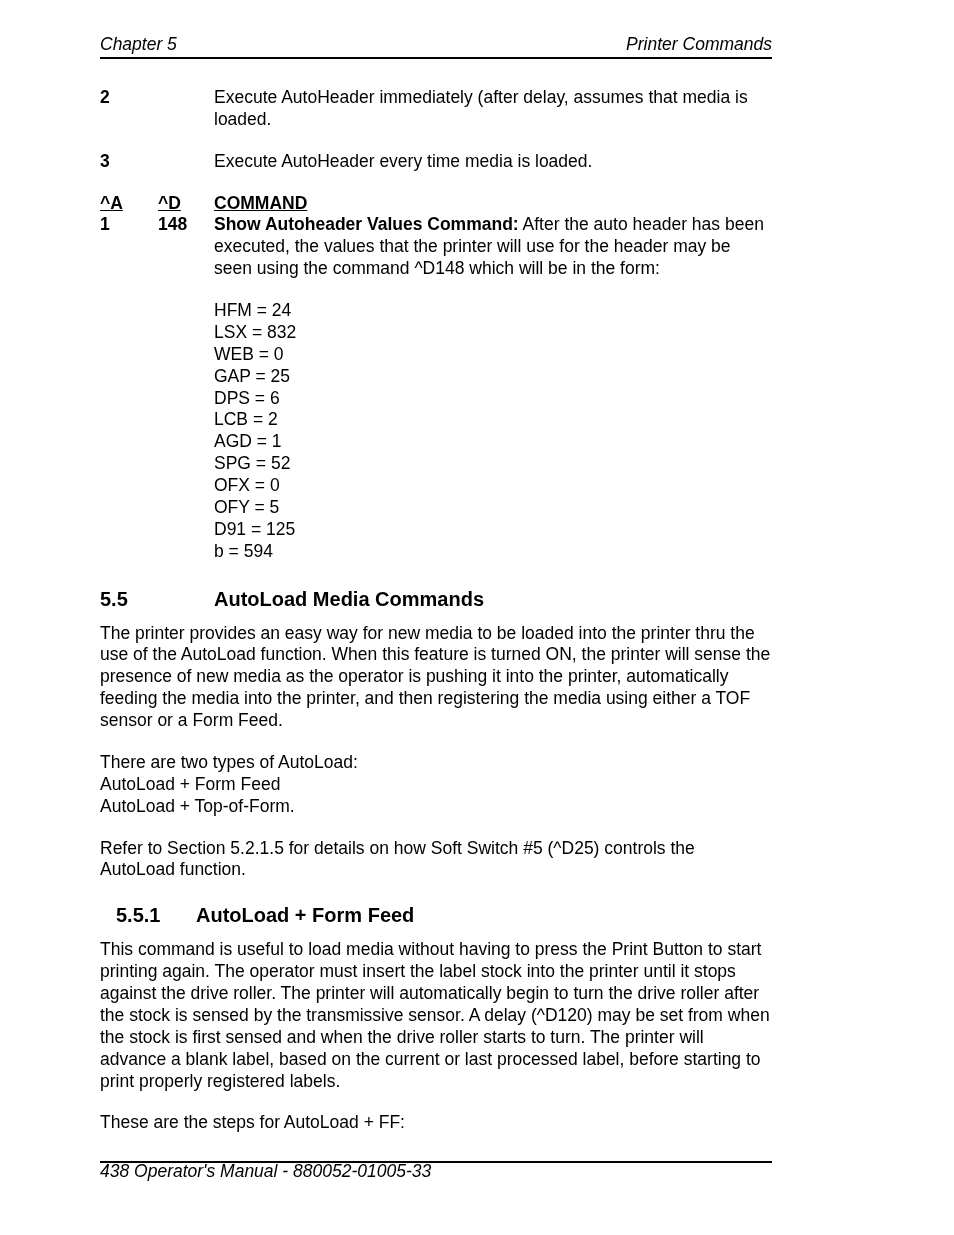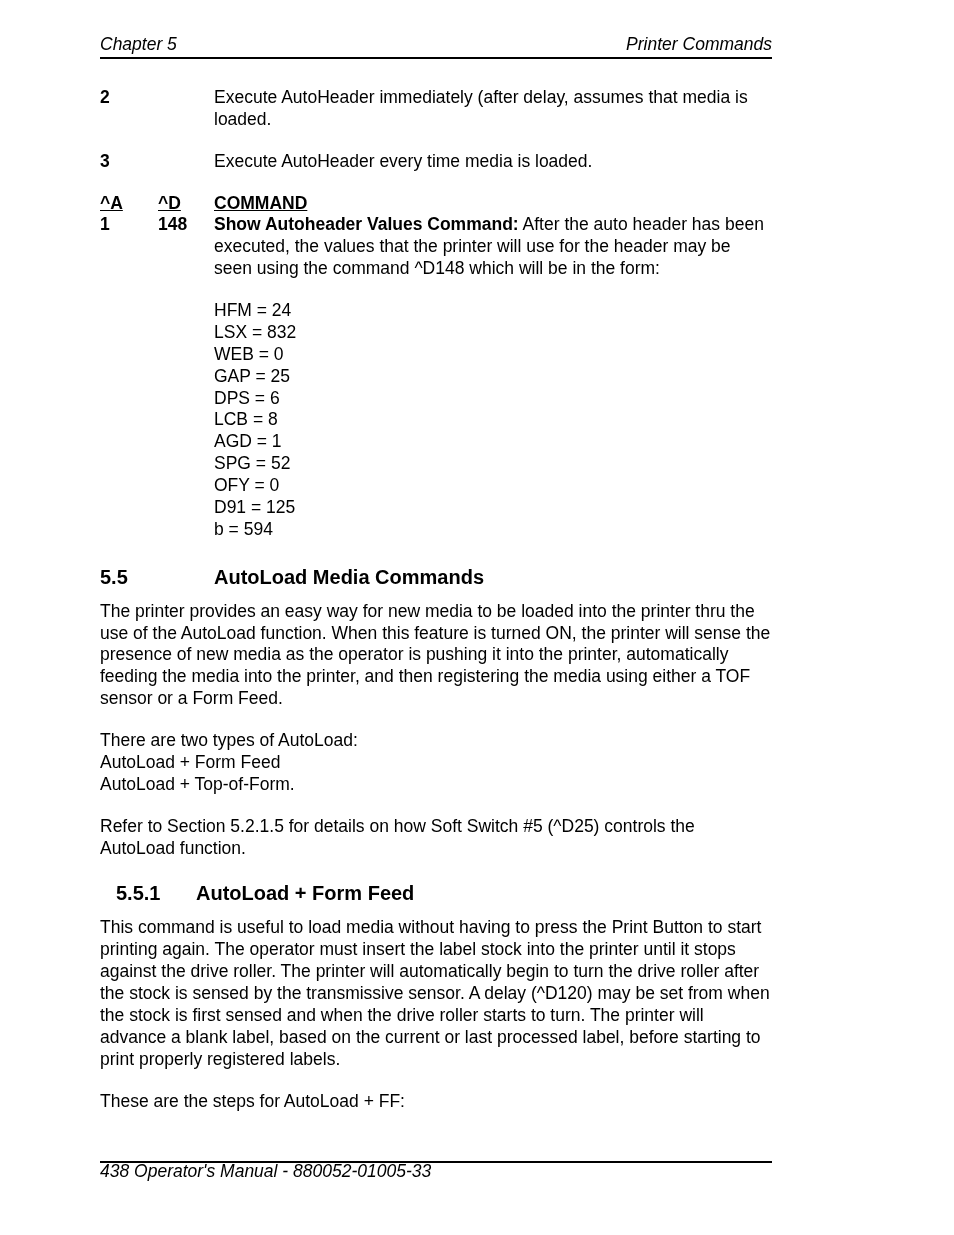--- a/index.html
+++ b/index.html
@@ -149,24 +149,25 @@
         </div>
       </div>
     </div>
 
     <div class="vals">
       <div>HFM = 24</div>
       <div>LSX = 832</div>
       <div>WEB = 0</div>
       <div>GAP = 25</div>
       <div>DPS = 6</div>
-      <div>LCB = 8</div>
+      <div>LCB = 2</div>
       <div>AGD = 1</div>
       <div>SPG = 52</div>
-      <div>OFY = 0</div>
+      <div>OFX = 0</div>
+      <div>OFY = 5</div>
       <div>D91 = 125</div>
       <div> b = 594</div>
     </div>
 
 
     <div class="sect-head">
       <span class="sect-num">5.5</span>
       <span class="sect-txt">AutoLoad Media Commands</span>
     </div>
     <div class="para">The printer provides an easy way for new media to be loaded into the printer thru the use of the AutoLoad function.  When this feature is turned ON, the printer will sense the presence of new media as the operator is pushing it into the printer, automatically feeding the media into the printer, and then registering the media using either a TOF sensor or a Form Feed.</div>

